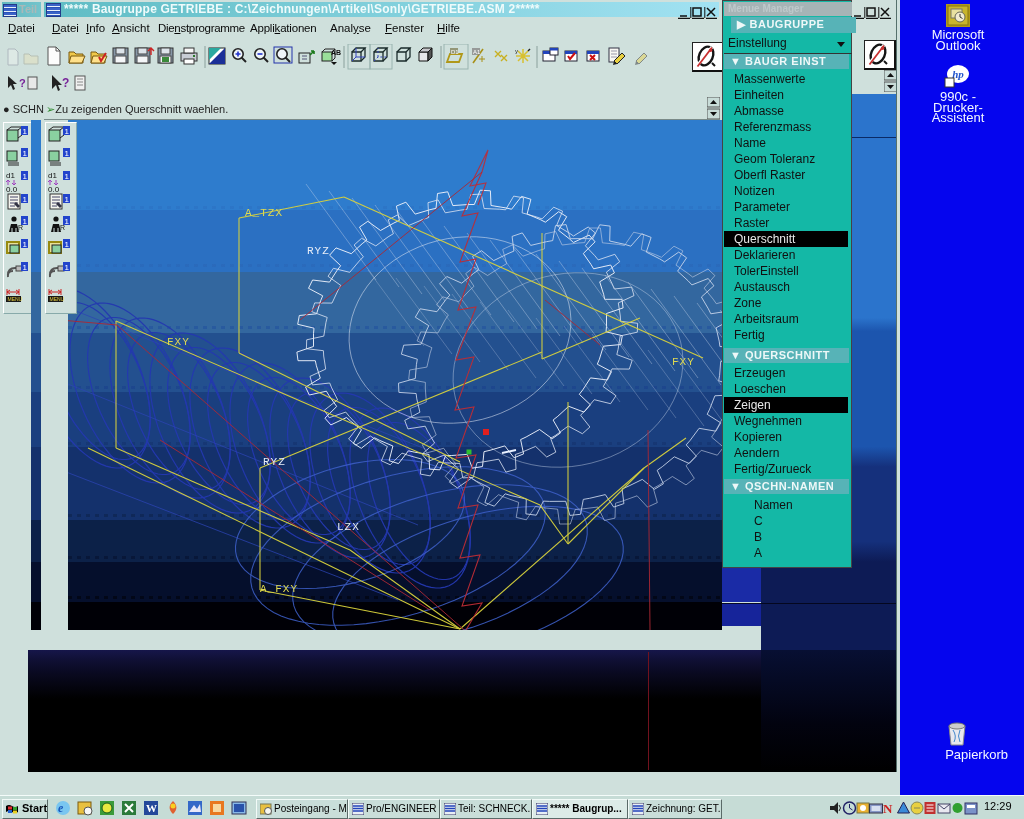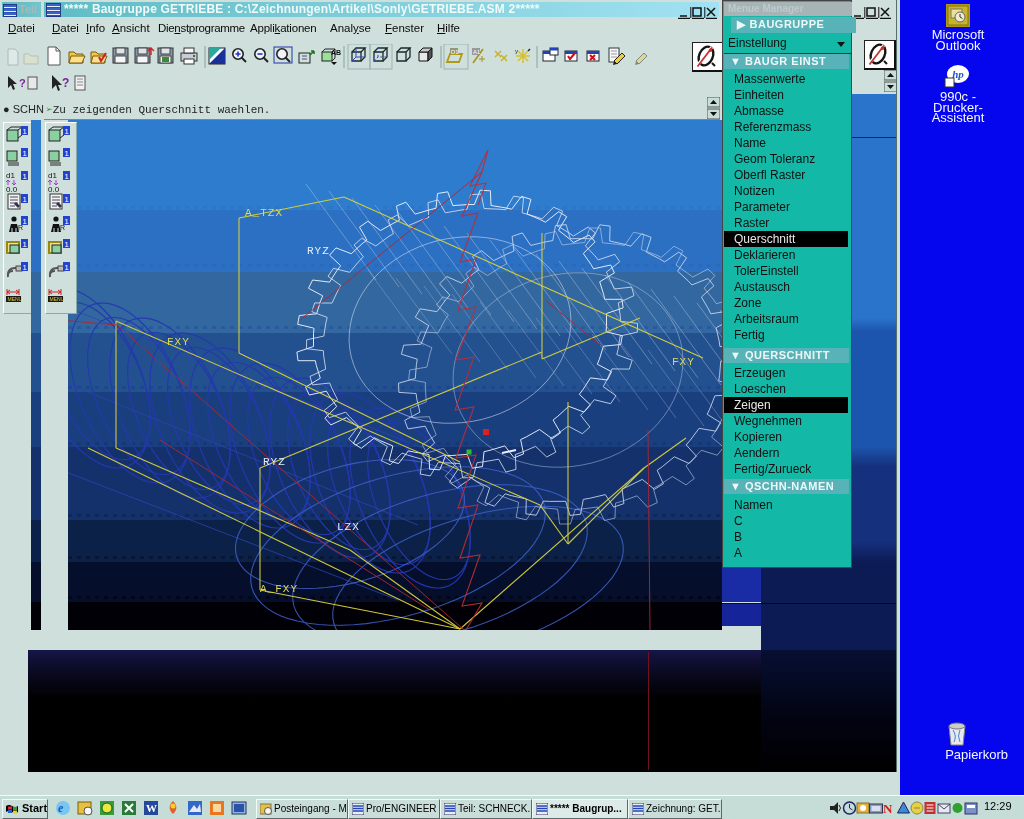--- a/index.html
+++ b/index.html
@@ -285,21 +285,21 @@
 
 <div class="abs" style="left:48px;top:73px;width:40px;height:20px;"><svg width="40" height="20">
         <path d="M4 2 L4 16 L8 12 L10 18 L12 17 L10 12 L14 12 Z" fill="#222"></path>
         <text x="14" y="14" font-size="12" fill="#772299" font-weight="bold">?</text>
         <rect x="27" y="3" width="10" height="14" fill="#f0f0f0" stroke="#555"></rect>
         <path d="M29 6 L35 6 M29 9 L35 9 M29 12 L35 12" stroke="#888"></path>
       </svg></div>
 
 <div class="abs" style="left:44px;top:96px;width:676px;height:23px;border-bottom:1px solid #7a8a88;"></div>
 <div class="abs" style="left:3px;top:103px;font-size:11px;color:#222;">● SCHN</div>
-<div class="abs" style="left:46px;top:103px;font-size:11px;color:#222;font-family:Liberation Mono, monospace;"><span style="color:#2a8a2a;">➢</span>Zu zeigenden Querschnitt waehlen.</div>
+<div class="abs" style="left:46px;top:103px;font-size:11px;color:#222;"><span style="color:#2a8a2a;">➢</span>Zu zeigenden Querschnitt waehlen.</div>
 <div class="abs" style="left:707px;top:97px;width:13px;height:22px;"><svg width="13" height="22">
         <rect x="0" y="0" width="13" height="10" fill="#c8dcd8" stroke="#555"></rect>
         <path d="M6.5 3 L10 7 L3 7 Z" fill="#111"></path>
         <rect x="0" y="12" width="13" height="10" fill="#c8dcd8" stroke="#555"></rect>
         <path d="M3 15 L10 15 L6.5 19 Z" fill="#111"></path>
       </svg></div>
 
 <div class="abs" id="viewport" style="left:68px;top:120px;width:654px;height:510px;background:linear-gradient(#2e7ccd 0%,#2e7ccd 17.6%,#2b70c2 17.6%,#2b70c2 29.8%,#33679f 29.8%,#33679f 41.8%,#23508f 41.8%,#23508f 53.3%,#1a3f7f 53.3%,#1a3f7f 64.1%,#14316c 64.1%,#14316c 78.4%,#0c2148 78.4%,#0c2148 86.7%,#050f2c 86.7%,#050f2c 94.5%,#000006 94.5%,#000006 100%)">
 <div class="abs" style="left:0;top:86px;width:654px;height:3px;background:repeating-linear-gradient(90deg,rgba(43,112,194,0.55) 0 4px,transparent 4px 9px);"></div>
 <div class="abs" style="left:0;top:144px;width:654px;height:3px;background:repeating-linear-gradient(90deg,rgba(42,102,182,0.55) 0 4px,transparent 4px 9px);"></div>
@@ -578,21 +578,21 @@
   <div class="abs" id="mmlist2" style="left:1px;top:364px;width:124px;">
     <div class="mm-item">Erzeugen</div>
     <div class="mm-item">Loeschen</div>
     <div class="mm-item sel">Zeigen</div>
     <div class="mm-item">Wegnehmen</div>
     <div class="mm-item">Kopieren</div>
     <div class="mm-item">Aendern</div>
     <div class="mm-item">Fertig/Zurueck</div>
   </div>
   <div class="abs mm-head" style="left:1px;top:478px;width:119px;height:15px;">▼ QSCHN-NAMEN</div>
-  <div class="abs" id="mmlist3" style="left:1px;top:496px;width:124px;">
+  <div class="abs" id="mmlist3" style="left:1px;top:496px;width:124px;padding-left:20px;">
     <div class="mm-item">Namen</div>
     <div class="mm-item">C</div>
     <div class="mm-item">B</div>
     <div class="mm-item">A</div>
   </div>
 </div>
 
 <div class="abs" style="left:0;top:795px;width:1024px;height:24px;background:#c6dcd6;border-top:1px solid #f4fcfa;">
   <div class="abs tbtn" style="left:2px;top:3px;width:44px;height:18px;">
 <svg width="16" height="14" style="position:absolute;left:2px;top:2px;">

